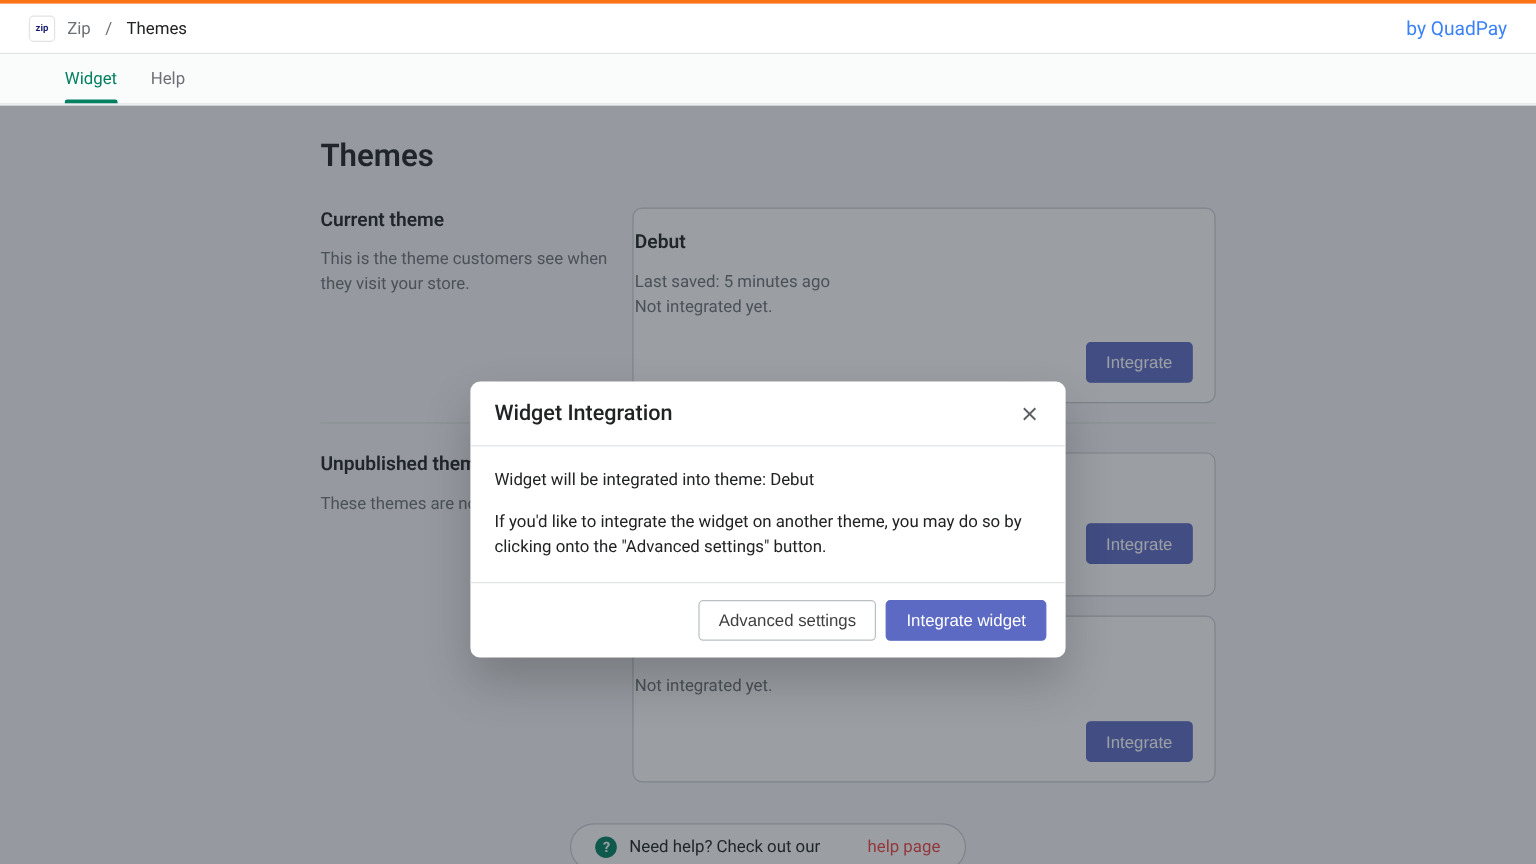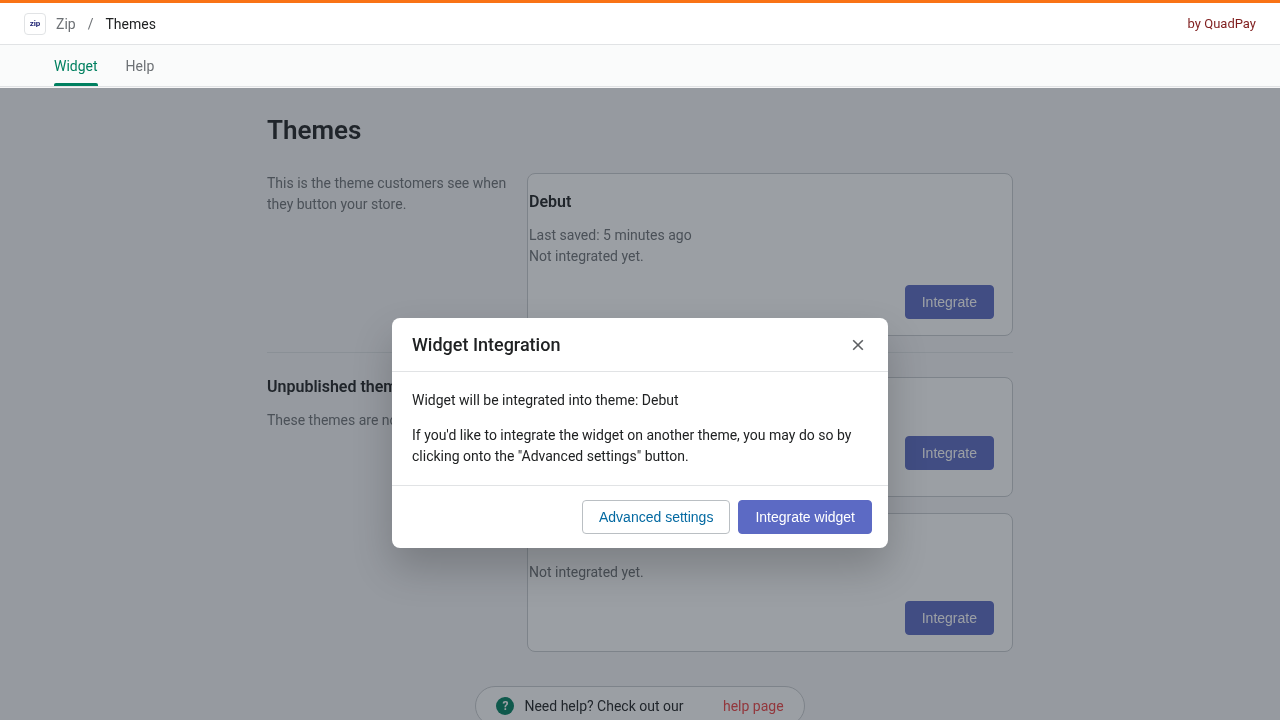--- a/index.html
+++ b/index.html
@@ -34,21 +34,21 @@
     display: flex;
     align-items: center;
     justify-content: center;
     font-size: 8px;
     font-weight: bold;
     color: #1a1f71;
   }
   .crumb-app { color: #6d7175; font-size: 14px; }
   .crumb-sep { color: #6d7175; margin: 0 2px; }
   .crumb-page { color: #202223; font-size: 14px; }
-  .by-text { color: #7f1d1d; font-size: 13px; }
+  .by-text { color: #3b82f6; font-size: 16px; }
 
   
   .tabs-bar {
     height: 42px;
     background: #fafbfb;
     border-bottom: 1px solid #e1e3e5;
     display: flex;
     align-items: stretch;
     padding: 0 40px;
   }
@@ -111,21 +111,21 @@
     cursor: pointer;
     border: 1px solid transparent;
   }
   .btn-primary {
     background: #5c6ac4;
     color: #fff;
     border-color: #5c6ac4;
   }
   .btn-secondary {
     background: #fff;
-    color: #0369a1;
+    color: #404040;
     border-color: #babfc3;
   }
 
   .help-pill {
     margin-top: 18px;
     align-self: center;
     border: 1px solid #c9cccf;
     border-radius: 999px;
     padding: 10px 20px;
     display: flex;
@@ -209,21 +209,22 @@
   <div class="tab active">Widget</div>
   <div class="tab">Help</div>
 </div>
 
 <div class="main">
   <div class="content-wrap">
     <h1 class="page-title">Themes</h1>
 
     <div class="section">
       <div class="section-left">
-        <p>This is the theme customers see when they button your store.</p>
+        <h3>Current theme</h3>
+        <p>This is the theme customers see when they visit your store.</p>
       </div>
       <div class="section-right">
         <div class="theme-card">
           <h4>Debut</h4>
           <div class="meta">
             <div>Last saved: 5 minutes ago</div>
             <div>Not integrated yet.</div>
           </div>
           <div class="actions">
             <button class="btn btn-primary">Integrate</button>

